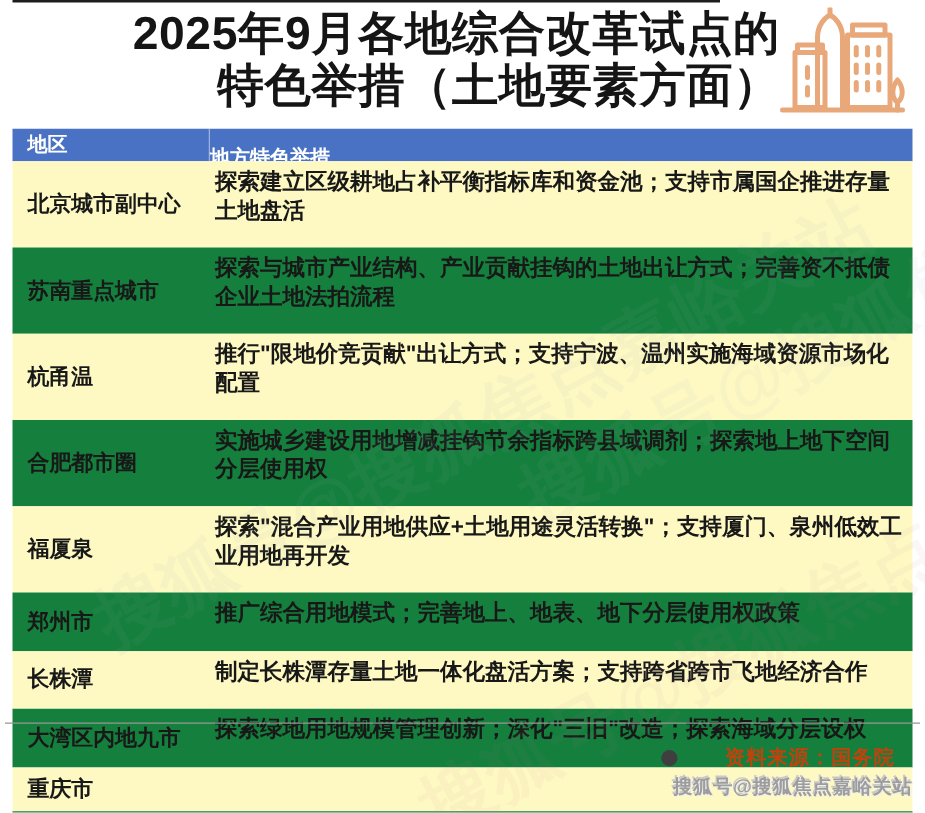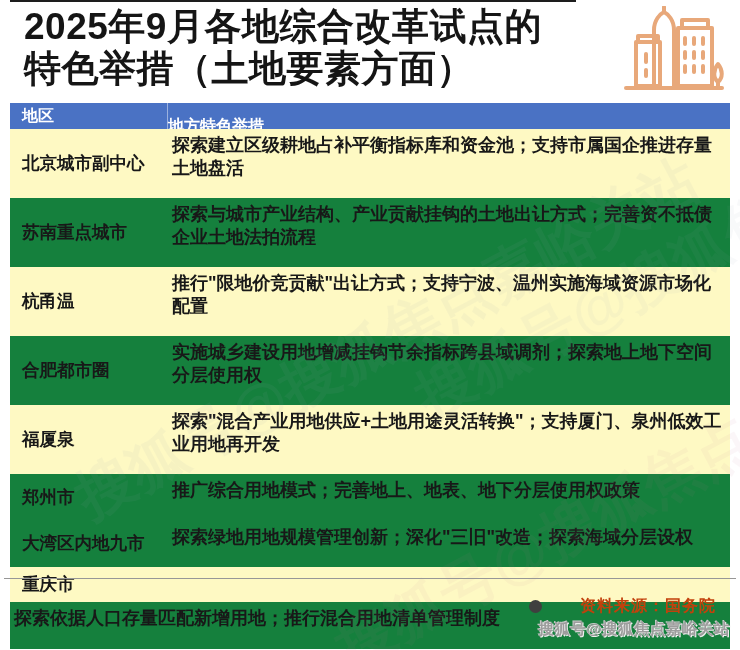--- a/index.html
+++ b/index.html
@@ -19,20 +19,21 @@
   }
   .title-block {
     position: absolute;
     left: 24px; top: 6px;
     width: 600px;
     font-size: 37px;
     font-weight: 900;
     line-height: 42px;
     letter-spacing: 0.5px;
     color: #151515;
+    text-align: right;
   }
   .buildings-icon {
     position: absolute;
     right: 16px; top: 6px;
     width: 100px; height: 86px;
   }
   .measures-table {
     position: absolute;
     left: 10px; top: 103px;
     width: 720px;
@@ -187,20 +188,24 @@
     <div class="measure-cell">实施城乡建设用地增减挂钩节余指标跨县域调剂；探索地上地下空间分层使用权</div>
   </div>
   <div class="trow alt">
     <div class="region-cell">福厦泉</div>
     <div class="measure-cell">探索"混合产业用地供应+土地用途灵活转换"；支持厦门、泉州低效工业用地再开发</div>
   </div>
   <div class="trow">
     <div class="region-cell">郑州市</div>
     <div class="measure-cell">推广综合用地模式；完善地上、地表、地下分层使用权政策</div>
   </div>
+  <div class="trow alt">
+    <div class="region-cell">长株潭</div>
+    <div class="measure-cell">制定长株潭存量土地一体化盘活方案；支持跨省跨市飞地经济合作</div>
+  </div>
   <div class="trow">
     <div class="region-cell">大湾区内地九市</div>
     <div class="measure-cell">探索绿地用地规模管理创新；深化"三旧"改造；探索海域分层设权</div>
   </div>
   <div class="trow alt">
     <div class="region-cell">重庆市</div>
   </div>
   <div class="trow">
     <div class="measure-cell">探索依据人口存量匹配新增用地；推行混合用地清单管理制度</div>
   </div>

